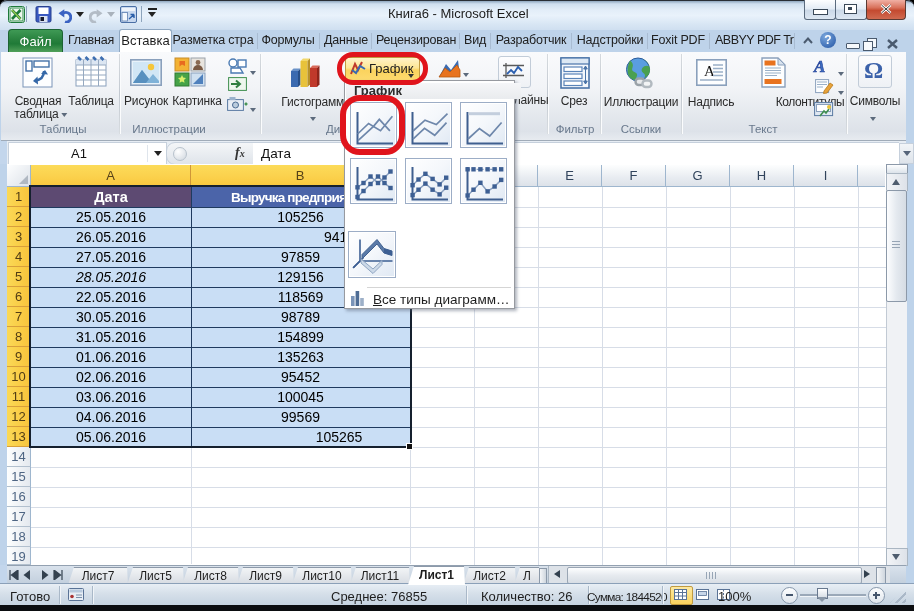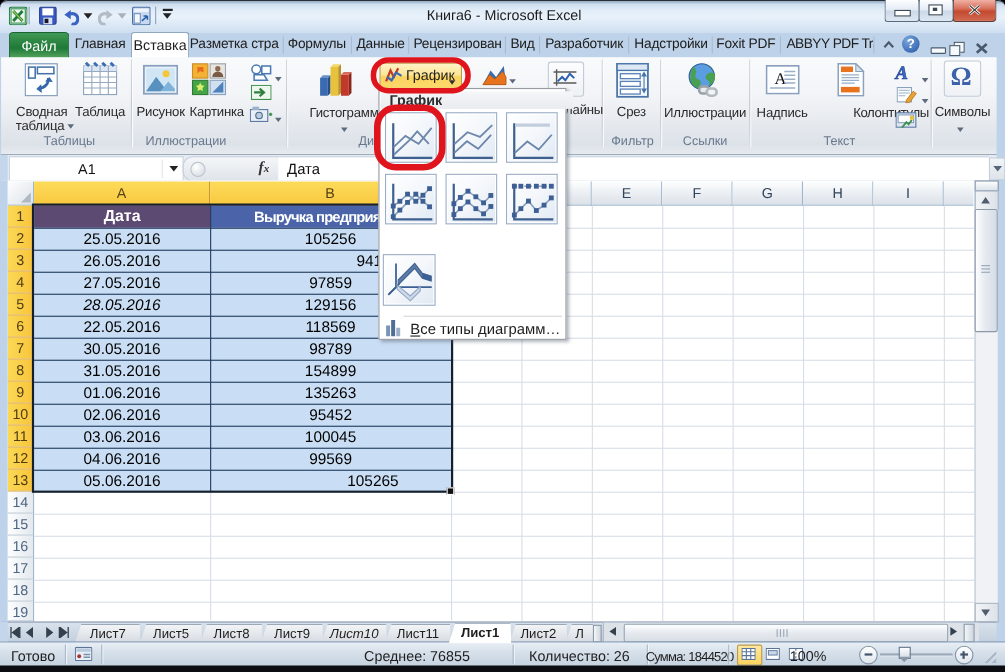--- a/index.html
+++ b/index.html
@@ -452,21 +452,21 @@
  <svg class="ab" style="left:8px;top:4px;" width="54" height="10" viewBox="0 0 54 10">
         <path d="M1 0 V10 M9 0 L2.5 5 L9 10 Z" fill="#33414f" stroke="#33414f" stroke-width="1.2"></path>
         <path d="M21 0 L14.5 5 L21 10 Z" fill="#33414f"></path>
         <path d="M33 0 L39.5 5 L33 10 Z" fill="#33414f"></path>
         <path d="M45 0 L51.5 5 L45 10 Z M53 0 V10" fill="#33414f" stroke="#33414f" stroke-width="1.2"></path>
       </svg>
  <div class="stab" style="left:67px;width:60px;">Лист7</div>
  <div class="stab" style="left:126px;width:57px;">Лист5</div>
  <div class="stab" style="left:181px;width:57px;">Лист8</div>
  <div class="stab" style="left:236px;width:57px;">Лист9</div>
- <div class="stab" style="left:291px;width:60px;font-style:italic;">Лист10</div>
+ <div class="stab" style="left:291px;width:60px;">Лист10</div>
  <div class="stab" style="left:349px;width:60px;">Лист11</div>
  <div class="stab" style="left:407px;top:0;width:57px;height:18px;background:#fff;font-weight:bold;z-index:3;">Лист1</div>
  <div class="stab" style="left:462px;width:53px;">Лист2</div>
  <div class="stab" style="left:513px;width:26px;">Л</div>
  <div class="ab" style="left:538px;top:2px;width:6px;height:14px;background:linear-gradient(90deg,#f4f6f8,#cfd6de);border:1px solid #8c99a9;"></div>
  <div class="ab" style="left:547px;top:0px;width:341px;height:18px;background:#dde2e8;border-left:1px solid #aab6c2;">
    <div class="ab" style="left:2px;top:2px;width:14px;height:13px;">
           <div class="ab" style="left:3px;top:2px;width:0;height:0;border-top:4.5px solid transparent;border-bottom:4.5px solid transparent;border-right:6px solid #33414f;"></div>
         </div>
    <div class="ab" style="left:18px;top:1px;width:293px;height:15px;background:linear-gradient(180deg,#fdfeff,#e6eaef 50%,#d8dee5);border:1px solid #9aa6b4;border-radius:2px;">

